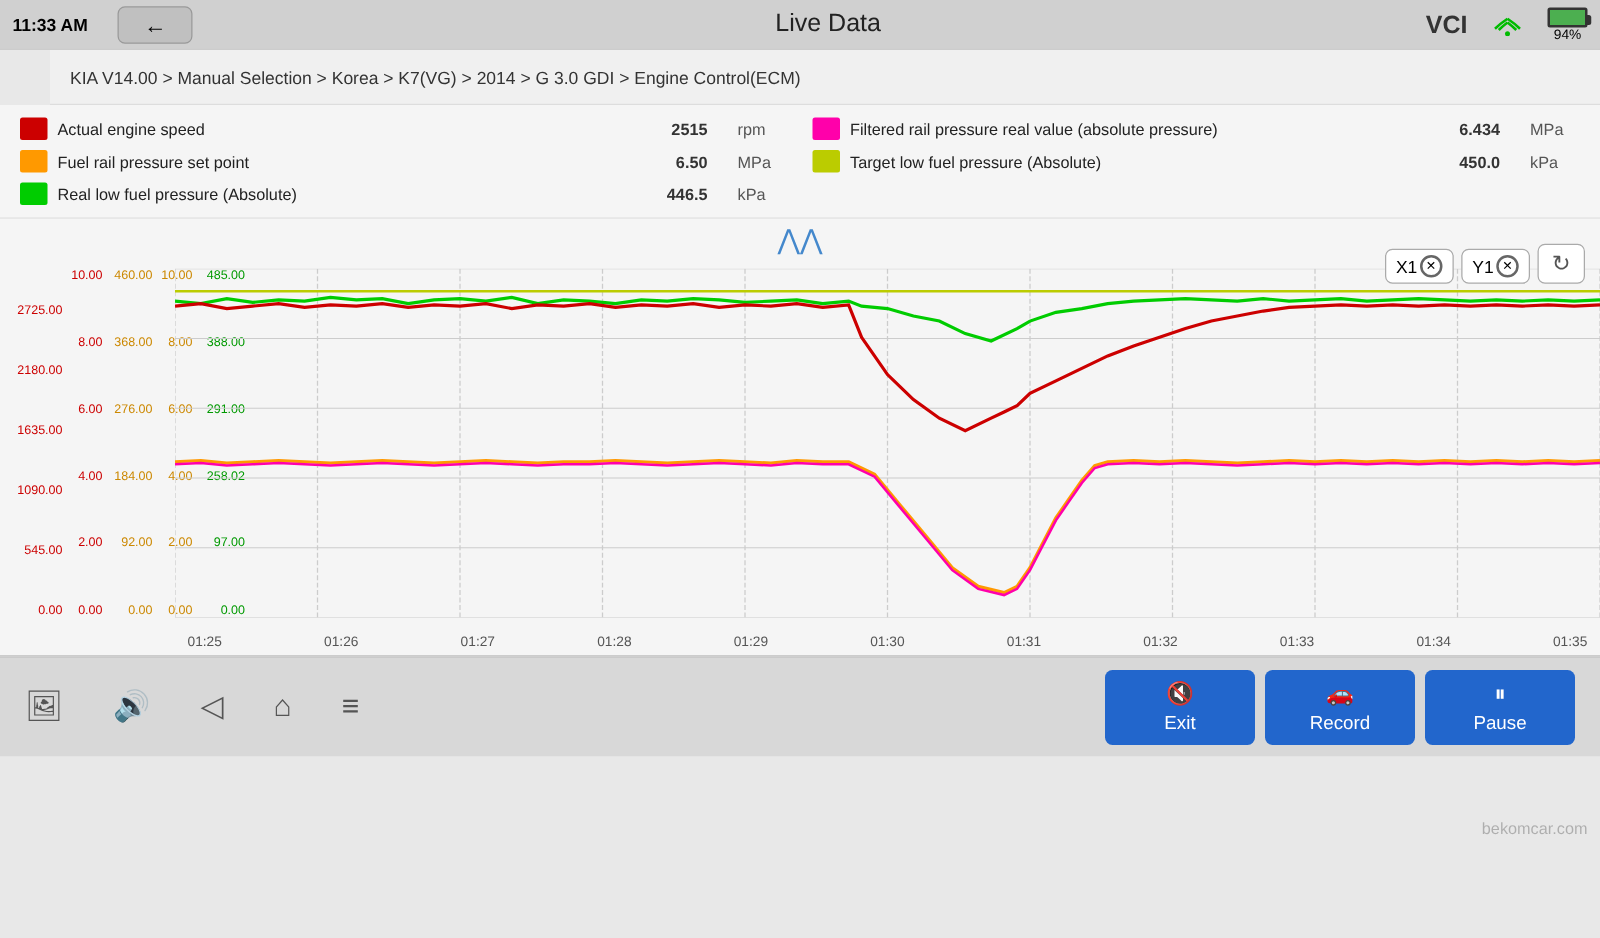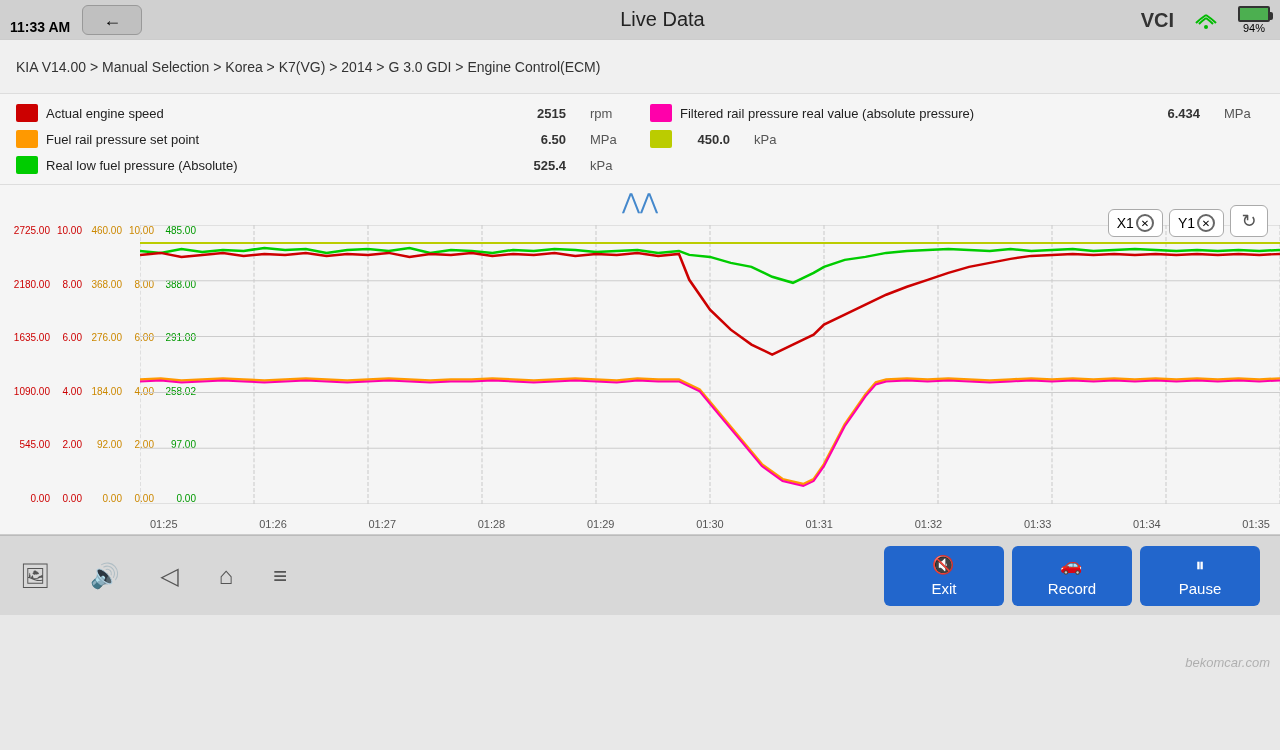--- a/index.html
+++ b/index.html
@@ -3,21 +3,21 @@
   <meta charset="utf-8">
   <style>
     * { margin: 0; padding: 0; box-sizing: border-box; }
     body { width: 1280px; height: 750px; overflow: hidden; background: #e8e8e8; font-family: Arial, sans-serif; }
 
     
     #status-bar {
       display: flex; align-items: center; justify-content: space-between;
       background: #d0d0d0; height: 40px; padding: 0 10px;
     }
-    #status-bar .left { display: flex; align-items: flex-end; gap: 12px; }
+    #status-bar .left { display: flex; align-items: center; gap: 24px; }
     #status-bar .time { font-size: 14px; font-weight: bold; }
     #back-btn {
       background: #c0c0c0; border: 1px solid #999; border-radius: 6px;
       width: 60px; height: 30px; display: flex; align-items: center; justify-content: center;
       cursor: pointer; font-size: 18px;
     }
     #status-bar .right { display: flex; align-items: center; gap: 20px; }
     .vci-label { font-size: 20px; font-weight: bold; color: #333; }
     .battery-block { display: flex; flex-direction: column; align-items: center; font-size: 11px; }
     .battery-icon { width: 32px; height: 16px; border: 2px solid #333; border-radius: 2px; position: relative; background: #4caf50; }
@@ -26,22 +26,22 @@
     
     #title-bar {
       background: #e0e0e0; height: 44px; display: flex; align-items: center; justify-content: center;
       border-bottom: 1px solid #ccc;
       padding-left: 45px;
     }
     #title-bar h1 { font-size: 20px; font-weight: normal; color: #222; }
 
     
     #breadcrumb {
-      background: #f0f0f0; height: 54px; display: flex; align-items: center;
-      padding: 0 16px; border-bottom: 1px solid #ddd; font-size: 14px; color: #333;
+      background: #f0f0f0; height: 44px; display: flex; align-items: center;
+      padding: 0 16px; border-bottom: 1px solid #ddd; font-size: 14px; color: #333; margin-left: 40px;
     }
 
     
     #legend {
       background: #f5f5f5; padding: 8px 16px; border-bottom: 1px solid #ddd;
     }
     .legend-grid {
       display: grid; grid-template-columns: 1fr 1fr; gap: 4px 20px;
     }
     .legend-row {
@@ -86,21 +86,21 @@
 
     
     #y-axes {
       position: absolute; left: 0; top: 40px; bottom: 30px;
       display: flex; flex-direction: row;
     }
     .y-axis {
       display: flex; flex-direction: column; justify-content: space-between;
       padding: 0 2px; font-size: 10px; text-align: right;
     }
-    .y-axis.red { color: #cc0000; width: 52px; }
+    .y-axis.red { color: #cc0000; width: 52px; margin-top: 28px; }
 
     
     #chart-svg-wrapper {
       position: absolute; left: 140px; top: 40px; right: 0; bottom: 30px;
     }
     #chart-svg { width: 100%; height: 100%; }
 
     
     #x-axis {
       position: absolute; bottom: 4px; left: 140px; right: 0;
@@ -127,21 +127,21 @@
     }
     .action-btn .btn-icon { font-size: 18px; }
 
     
     #watermark {
       position: absolute; bottom: 80px; right: 0; left: 0;
       display: flex; justify-content: flex-end; padding-right: 10px;
       pointer-events: none; z-index: 5;
     }
     #watermark span {
-      font-size: 13px; color: rgba(0,0,0,0.25); font-style: italic; margin-left: 20px;
+      font-size: 13px; color: rgba(0,0,0,0.25);  margin-left: 20px;
     }
 
     
     .chart-vert-line { stroke: #ccc; stroke-width: 1; stroke-dasharray: 4,2; }
     .chart-horiz-line { stroke: #ccc; stroke-width: 1; }
   </style>
 </head>
 <body>
 
 <div id="status-bar">
@@ -191,28 +191,29 @@
 
     <div class="legend-row">
       <div class="legend-color-box" style="background:#ff9900;"></div>
       <span class="legend-name">Fuel rail pressure set point</span>
       <span class="legend-value">6.50</span>
       <span class="legend-unit">MPa</span>
     </div>
 
     <div class="legend-row">
       <div class="legend-color-box" style="background:#bbcc00;"></div>
+      <span class="legend-name">Target low fuel pressure (Absolute)</span>
       <span class="legend-value">450.0</span>
       <span class="legend-unit">kPa</span>
     </div>
 
     <div class="legend-row">
       <div class="legend-color-box" style="background:#00cc00;"></div>
       <span class="legend-name">Real low fuel pressure (Absolute)</span>
-      <span class="legend-value">525.4</span>
+      <span class="legend-value">446.5</span>
       <span class="legend-unit">kPa</span>
     </div>
   </div>
 </div>
 
 <div id="chart-container">
 
   <div id="collapse-arrow">⋀⋀</div>
 
   <div id="axis-controls">

